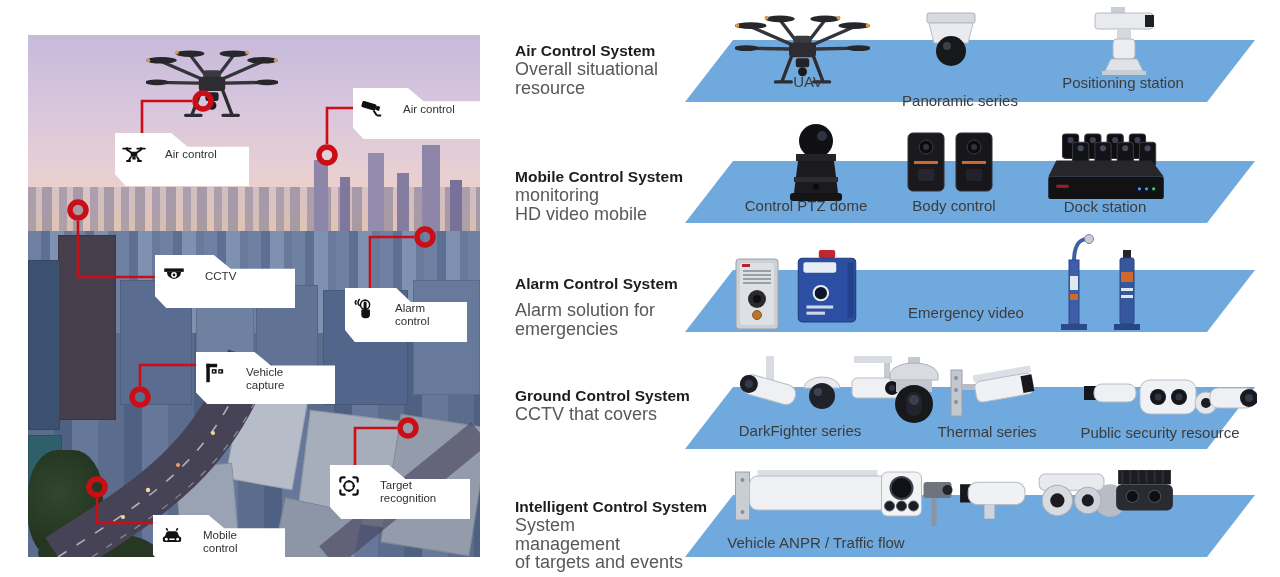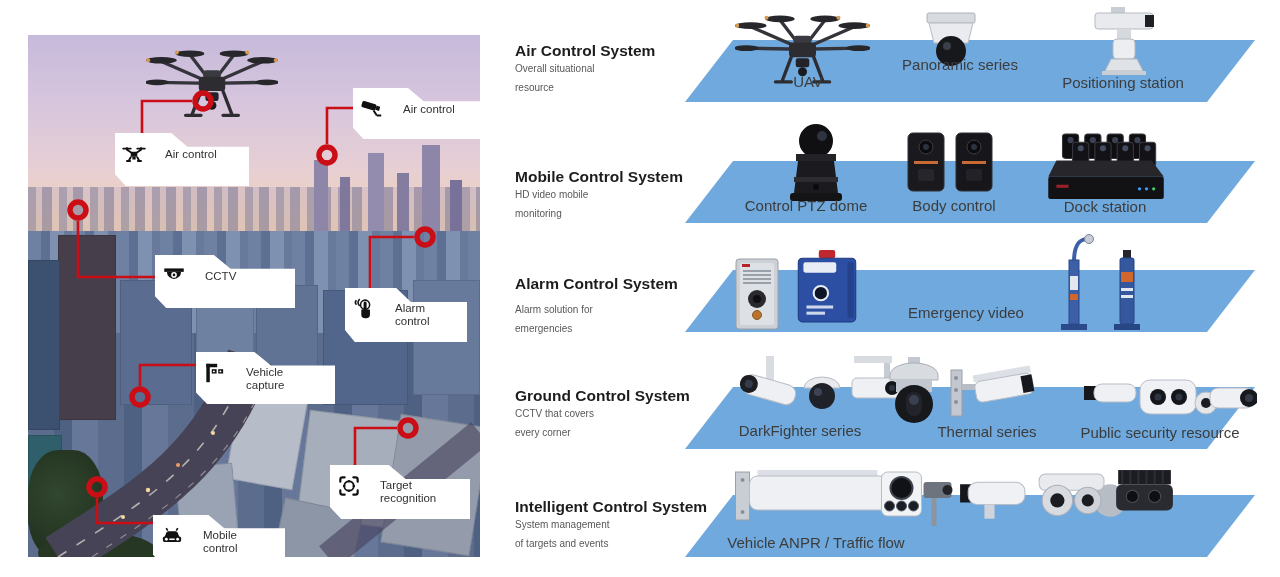--- a/index.html
+++ b/index.html
@@ -30,21 +30,21 @@
   .tag{position:absolute;z-index:3;background:#fff;display:flex;align-items:flex-start;
        padding:5px 8px 2px 6px;gap:18px;
        clip-path:polygon(0 0,42% 0,54% 26%,100% 26%,100% 100%,8% 100%,0 78%);}
   .tag .ticon{flex:0 0 26px;width:26px;height:26px;margin-top:3px;position:static;}
   .tag .tlabel{font-size:11.5px;line-height:13px;color:var(--tag-text);margin-top:10px;white-space:nowrap;position:static;}
   .tag.two .tlabel{margin-top:9px;text-align:center;}
   
   .band{position:absolute;left:685px;width:570px;height:62px;background:var(--band-blue);
         clip-path:polygon(48px 0,100% 0,calc(100% - 48px) 100%,0 100%);z-index:1;}
   .rtitle{position:absolute;left:515px;font-size:15.5px;font-weight:bold;color:var(--title-text);white-space:nowrap;z-index:2;}
-  .rdesc{position:absolute;left:515px;width:170px;font-size:10px;line-height:18.5px;color:var(--desc-text);z-index:2;}
+  .rdesc{position:absolute;left:515px;width:170px;font-size:18px;line-height:18.5px;color:var(--desc-text);z-index:2;}
   .plabel{position:absolute;transform:translateX(-50%);font-size:15px;color:var(--label-text);white-space:nowrap;z-index:3;}
   .pimg{position:absolute;z-index:2;}
   .defs{position:absolute;width:0;height:0;}
 </style>
 </head>
 <body>
 
 <div id="stage">
 
   <svg class="defs" aria-hidden="true">
@@ -242,41 +242,40 @@
   <div class="band" style="top:387px"></div>
   <div class="band" style="top:495px"></div>
 
   <div class="rtitle" style="top:42px">Air Control System</div>
   <div class="rdesc" style="top:60px">
       <div>Overall situational</div>
       <div>resource</div>
     </div>
   <div class="rtitle" style="top:168px">Mobile Control System</div>
   <div class="rdesc" style="top:186px">
+      <div>monitoring</div>
       <div>HD video mobile</div>
-      <div>monitoring</div>
     </div>
   <div class="rtitle" style="top:275px">Alarm Control System</div>
   <div class="rdesc" style="top:301px">
       <div>Alarm solution for</div>
       <div>emergencies</div>
     </div>
   <div class="rtitle" style="top:387px">Ground Control System</div>
   <div class="rdesc" style="top:405px">
       <div>CCTV that covers</div>
-      <div>every corner</div>
     </div>
   <div class="rtitle" style="top:498px">Intelligent Control System</div>
   <div class="rdesc" style="top:516px">
       <div>System management</div>
       <div>of targets and events</div>
     </div>
 
   <div class="plabel" style="left:808px;top:73px">UAV</div>
-  <div class="plabel" style="left:960px;top:56px">Panoramic series</div>
+  <div class="plabel" style="left:960px;top:92px">Panoramic series</div>
   <div class="plabel" style="left:1123px;top:74px">Positioning station</div>
   <div class="plabel" style="left:806px;top:197px">Control PTZ dome</div>
   <div class="plabel" style="left:954px;top:197px">Body control</div>
   <div class="plabel" style="left:1105px;top:198px">Dock station</div>
   <div class="plabel" style="left:966px;top:304px">Emergency video</div>
   <div class="plabel" style="left:800px;top:422px">DarkFighter series</div>
   <div class="plabel" style="left:987px;top:423px">Thermal series</div>
   <div class="plabel" style="left:1160px;top:424px">Public security resource</div>
   <div class="plabel" style="left:816px;top:534px">Vehicle ANPR / Traffic flow</div>
 

